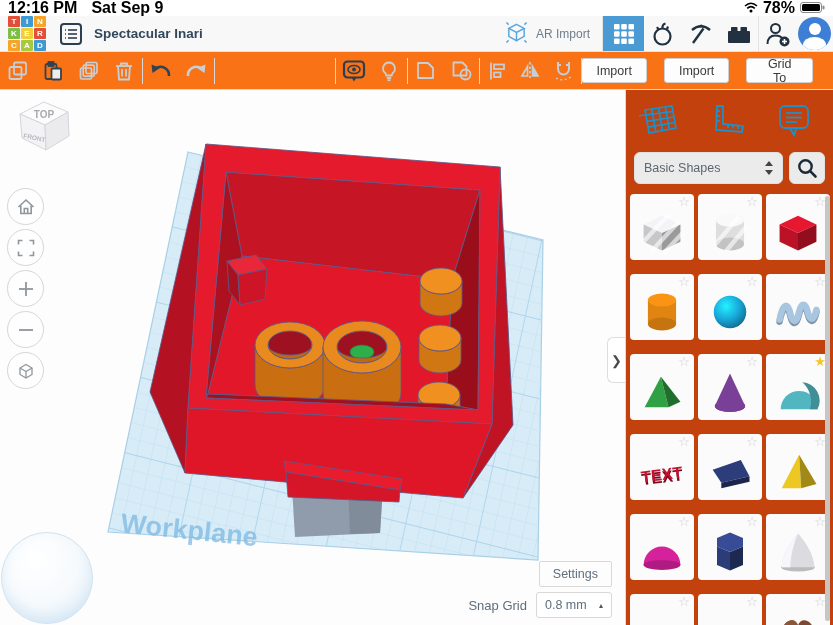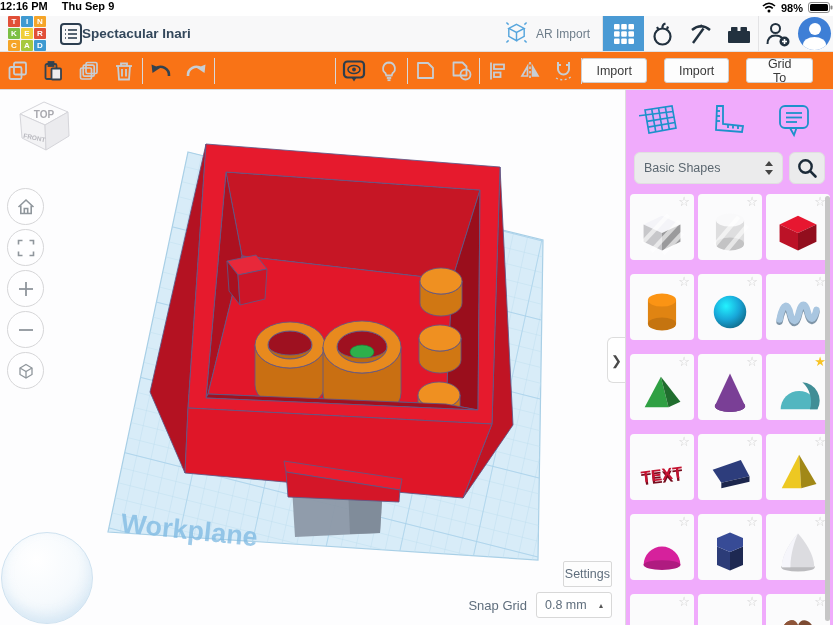--- a/index.html
+++ b/index.html
@@ -2,35 +2,35 @@
 <html><head>
 <meta charset="utf-8">
 <style>
   * { margin:0; padding:0; box-sizing:border-box; }
   html,body { width:833px; height:625px; overflow:hidden; }
   body { font-family:"Liberation Sans", sans-serif; background:#fff; }
   .screen { position:relative; width:833px; height:625px; background:#fff; }
 
   
   .statusbar { position:absolute; top:0; left:0; right:0; height:16px; background:#fff;
-    display:flex; justify-content:space-between; padding:0 0;
-    font-size:11px; font-weight:bold; color:#000; }
+    display:flex; align-items:center; justify-content:space-between; padding:0 8px;
+    font-size:16px; font-weight:bold; color:#000; }
   .sb-left { display:flex; gap:14px; }
   .sb-right { display:flex; align-items:center; gap:5px; }
 
   
   .appheader { position:absolute; top:16px; left:0; right:0; height:36px; background:#f8f8f9;
     border-bottom:1px solid #e0e0e2; display:flex; align-items:center; }
   .logo { display:grid; grid-template-columns:repeat(3,12px); grid-auto-rows:11px; gap:1px;
     margin-left:8px; cursor:pointer; }
   .logo .cell { display:flex; align-items:center; justify-content:center; color:#fff;
     font-size:8px; font-weight:bold; border-radius:1px; }
   .menu-btn { width:22px; height:22px; border:2px solid #2c3e50; border-radius:4px; margin-left:14px;
     display:flex; align-items:center; justify-content:center; }
-  .doc-title { font-size:13.5px; font-weight:bold; color:#33475b; }
+  .doc-title { margin-left:12px; font-size:13.5px; font-weight:bold; color:#33475b; }
   .hdr-right { margin-left:auto; display:flex; align-items:center; height:100%; }
   .ar-viewer { display:flex; align-items:center; gap:7px; font-size:12px; color:#6e7d8a; padding:0 12px; }
   .hdr-sep { width:1px; height:100%; background:#e3e3e5; }
   .hdr-btn { width:38px; height:100%; display:flex; align-items:center; justify-content:center; }
   .hdr-btn.active { background:#4a9ad4; width:41px; }
   .avatar { width:33px; height:33px; border-radius:50%; background:#3e7fd6; margin:0 2px 0 1px;
     position:relative; overflow:hidden; }
   .avatar .head { position:absolute; left:10.5px; top:6px; width:12px; height:12px; border-radius:50%; background:#fff; }
   .avatar .body { position:absolute; left:5px; top:20px; width:23px; height:16px; border-radius:50%; background:#fff; }
 
@@ -52,30 +52,30 @@
   .viewcube { position:absolute; left:14px; top:0; }
   .navstack { position:absolute; left:7px; top:98px; display:flex; flex-direction:column; gap:4px; }
   .nav-circle { width:37px; height:37px; border-radius:50%; border:1px solid #d6d6d8; background:rgba(255,255,255,.6);
     display:flex; align-items:center; justify-content:center; }
   .orbit-ball { position:absolute; left:1px; top:442px; width:92px; height:92px; border-radius:50%;
     background:radial-gradient(circle at 38% 30%, #ffffff 0%, #f6fafd 50%, #ddecf7 100%);
     border:1px solid #cfe2f0; box-shadow:inset 0 -6px 12px rgba(160,200,230,.25); }
   .panel-handle { position:absolute; right:208px; top:247px; width:18px; height:46px; background:#fff;
     border:1px solid #ddd; border-right:none; border-radius:6px 0 0 6px; display:flex; align-items:center;
     justify-content:center; font-size:13px; color:#4a4a4a; }
-  .settings-btn { position:absolute; right:221px; top:471px; height:26px; padding:0 1px; background:#fdfdfd;
+  .settings-btn { position:absolute; right:221px; top:471px; height:26px; padding:0 13px; background:#fdfdfd;
     border:1px solid #d8d8d8; border-radius:2px; font-size:12.5px; color:#5f6e7d; display:flex; align-items:center; }
   .snap-label { position:absolute; right:306px; top:508px; font-size:13px; color:#5f6e7d; }
   .snap-dd { position:absolute; right:221px; top:502px; width:76px; height:26px; background:#fff;
     border:1px solid #d8d8d8; border-radius:3px; font-size:12.5px; color:#5f6e7d; display:flex;
     align-items:center; padding:0 8px; justify-content:space-between; }
   .snap-dd .arr { font-size:8px; color:#555; }
 
   
-  .panel { position:absolute; right:0; top:0; width:208px; height:535px; background:#f0abfc;
+  .panel { position:absolute; right:0; top:0; width:208px; height:535px; background:#c2410c;
     border-left:1px solid #ddd; overflow:hidden; }
   .panel-icons { display:flex; justify-content:space-between; padding:12px 18px 0 12px; }
   .panel-icons .pbtn { width:42px; height:38px; display:flex; align-items:center; justify-content:center; }
   .selector-row { display:flex; gap:6px; padding:12px 8px 0 8px; }
   .cat-dd { flex:1; height:32px; background:#ebebec; border:1px solid #e0e0e0; border-radius:6px;
     display:flex; align-items:center; justify-content:space-between; padding:0 9px; font-size:12.5px; color:#5b6770; }
   .search-btn { width:36px; height:32px; background:#ebebec; border:1px solid #e0e0e0; border-radius:6px;
     display:flex; align-items:center; justify-content:center; }
   .shape-grid { display:grid; grid-template-columns:repeat(3,64px); grid-auto-rows:66px;
     column-gap:4px; row-gap:14px; margin:10px 0 0 4px; }
@@ -86,31 +86,31 @@
   .scrollbar { position:absolute; right:3px; top:106px; width:5px; height:425px; background:#c6c6c6; border-radius:3px; }
 </style>
 </head>
 <body>
 
 <div class="screen">
 
   <div class="statusbar">
     <div class="sb-left">
       <span>12:16 PM</span>
-      <span>Thu Sep 9</span>
+      <span>Sat Sep 9</span>
     </div>
     <div class="sb-right">
       <span>
         <svg width="14" height="11" viewBox="0 0 14 11">
             <path d="M1,4 Q7,-1.5 13,4" fill="none" stroke="#000" stroke-width="1.6"></path>
             <path d="M3.2,6.3 Q7,2.8 10.8,6.3" fill="none" stroke="#000" stroke-width="1.6"></path>
             <circle cx="7" cy="9" r="1.5" fill="#000"></circle>
           </svg>
       </span>
-      <span>98%</span>
+      <span>78%</span>
       <span>
         <svg width="25" height="11" viewBox="0 0 25 11">
             <rect x="0.5" y="0.5" width="21" height="10" rx="2.5" fill="none" stroke="#8a8a8a"></rect>
             <rect x="2" y="2" width="18" height="7" rx="1.5" fill="#000"></rect>
             <rect x="22.5" y="3.5" width="2" height="4" rx="1" fill="#8a8a8a"></rect>
           </svg>
       </span>
     </div>
   </div>
 

